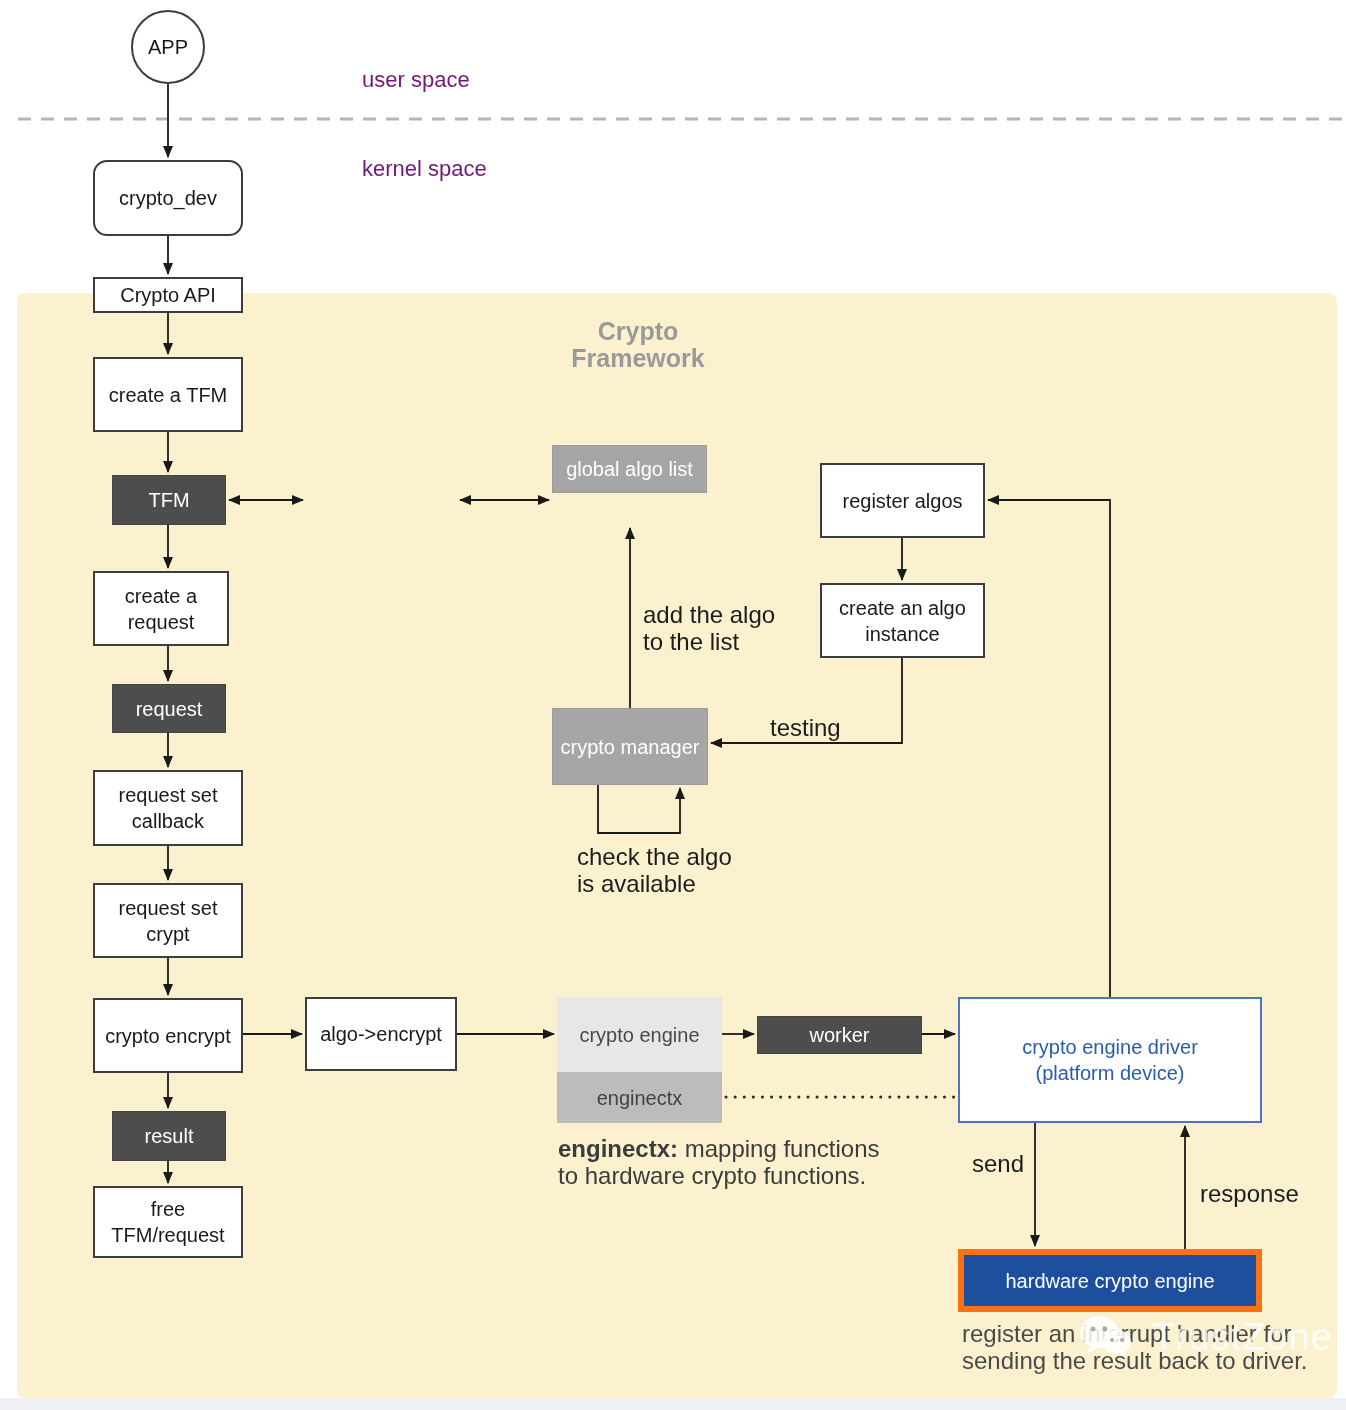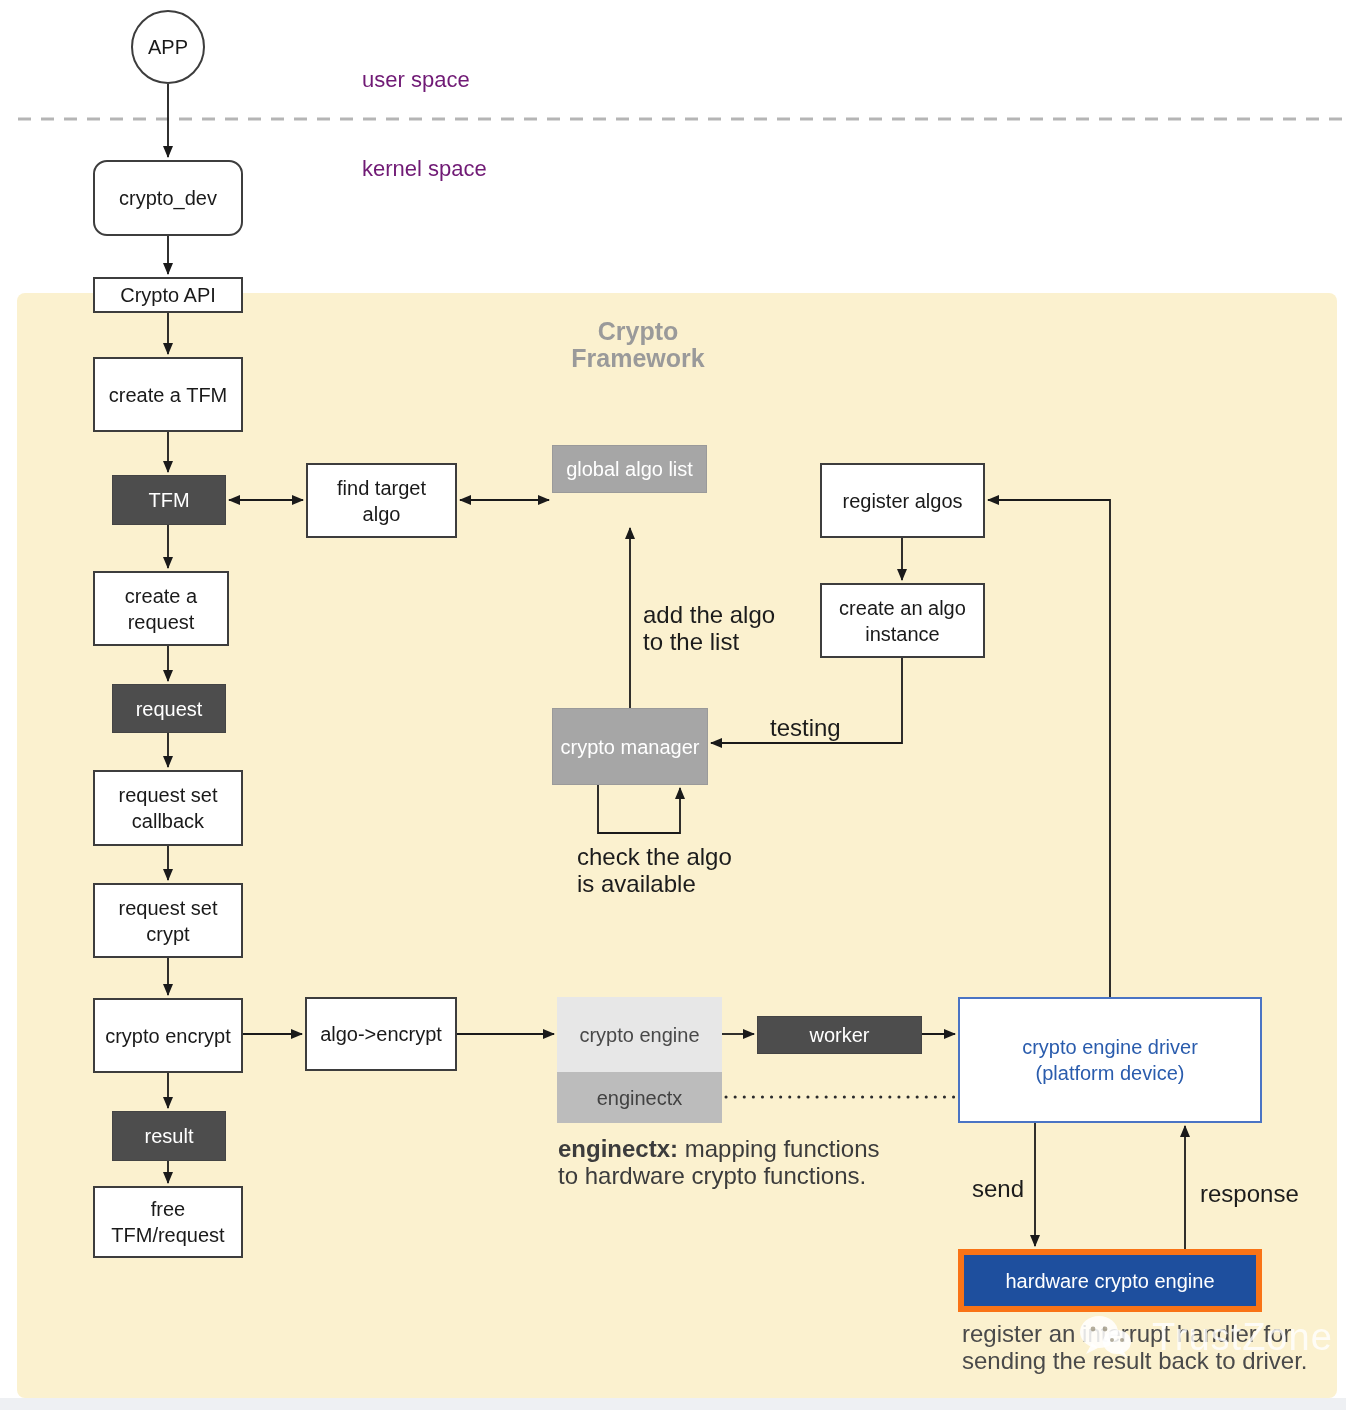--- a/index.html
+++ b/index.html
@@ -96,22 +96,20 @@
 
   <div class="label region-label" style="left:362px;top:66px;">user space</div>
   <div class="label region-label" style="left:362px;top:155px;">kernel space</div>
   <div class="label" id="framework-title" style="left:528px;top:318px;">Crypto Framework</div>
 
   <div class="node circle" style="left:131px;top:10px;width:74px;height:74px;">APP</div>
   <div class="node rounded" style="left:93px;top:160px;width:150px;height:76px;">crypto_dev</div>
   <div class="node white" style="left:93px;top:277px;width:150px;height:36px;">Crypto API</div>
   <div class="node white" style="left:93px;top:357px;width:150px;height:75px;">create a TFM</div>
   <div class="node dark" style="left:112px;top:475px;width:114px;height:50px;">TFM</div>
-  <div class="node white" style="left:306px;top:463px;width:151px;height:75px;">find target
-algo</div>
   <div class="node gray" style="left:552px;top:445px;width:155px;height:48px;">global algo list</div>
   <div class="node white" style="left:820px;top:463px;width:165px;height:75px;">register algos</div>
   <div class="node white" style="left:820px;top:583px;width:165px;height:75px;">create an algo
 instance</div>
   <div class="node gray" style="left:552px;top:708px;width:156px;height:77px;">crypto manager</div>
   <div class="node white" style="left:93px;top:571px;width:136px;height:75px;">create a
 request</div>
   <div class="node dark" style="left:112px;top:684px;width:114px;height:49px;">request</div>
   <div class="node white" style="left:93px;top:770px;width:150px;height:76px;">request set
 callback</div>
@@ -127,21 +125,21 @@
   <div class="node dark" style="left:757px;top:1016px;width:165px;height:38px;">worker</div>
   <div class="node blue-outline" style="left:958px;top:997px;width:304px;height:126px;">crypto engine driver
 (platform device)</div>
   <div class="node navy" style="left:958px;top:1249px;width:304px;height:63px;">hardware crypto engine</div>
 
   <div class="label" style="left:643px;top:601px;">add the algo
 to the list</div>
   <div class="label" style="left:770px;top:714px;">testing</div>
   <div class="label" style="left:577px;top:843px;">check the algo
 is available</div>
-  <div class="label" style="left:972px;top:1175px;">send</div>
+  <div class="label" style="left:972px;top:1150px;">send</div>
   <div class="label" style="left:1200px;top:1180px;">response</div>
   <div class="label note" style="left:558px;top:1135px;"><b>enginectx:</b><span> mapping functions
 to hardware crypto functions.</span></div>
   <div class="label note" style="left:962px;top:1320px;color:#4a4a4a;">register an interrupt handler for
 sending the result back to driver.</div>
 
   <div id="watermark">
     <svg width="54" height="50" viewBox="0 0 54 50">
       <g fill="rgba(255,255,255,0.85)">
         <ellipse cx="21" cy="20" rx="19" ry="16"></ellipse>

